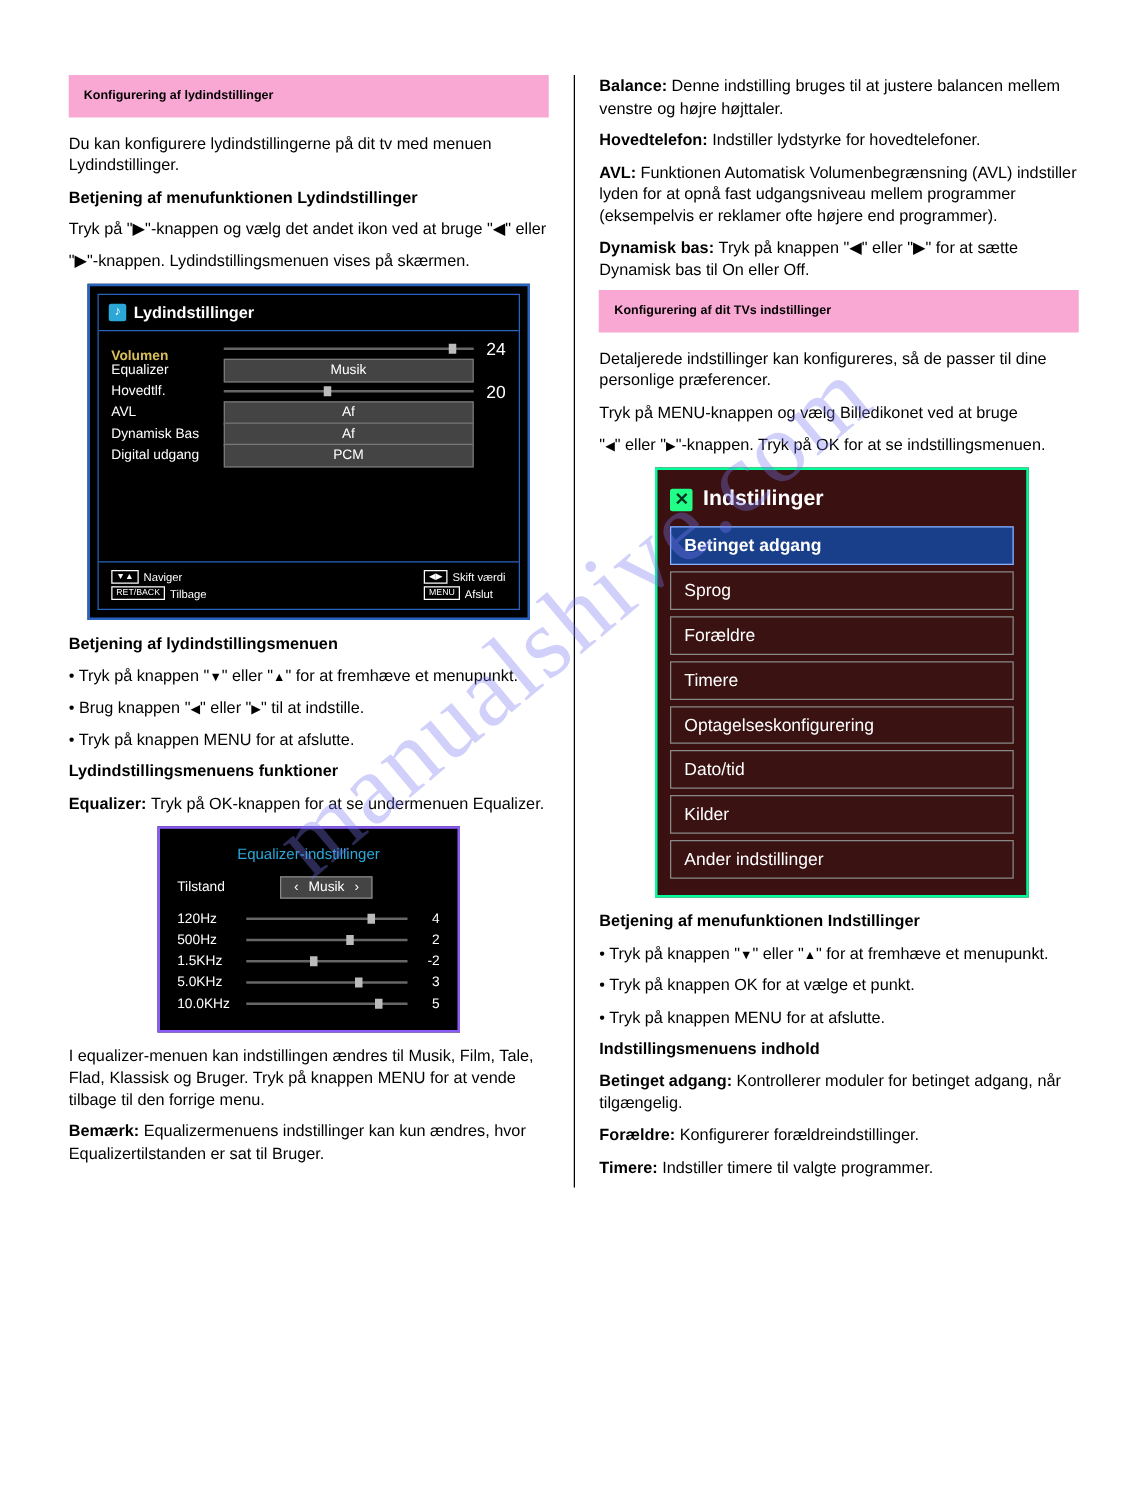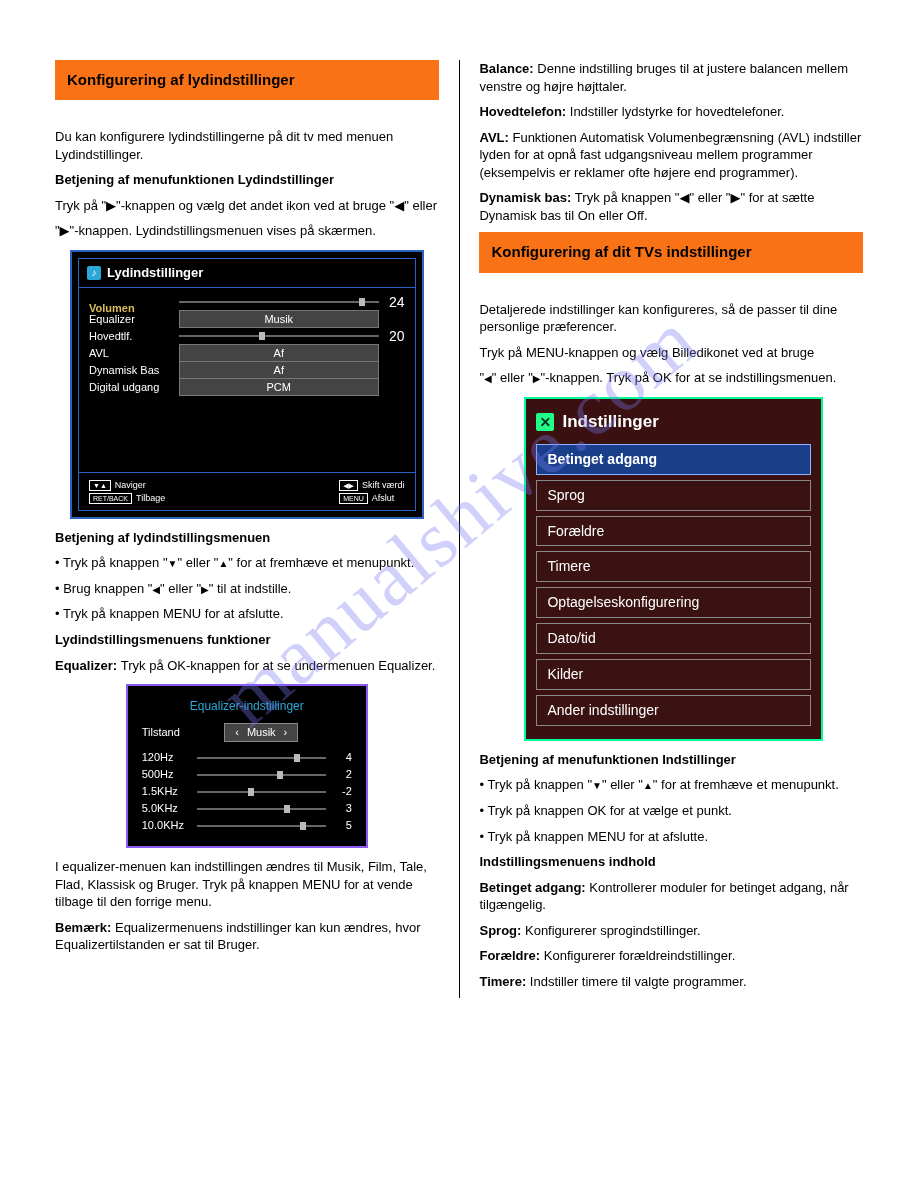--- a/index.html
+++ b/index.html
@@ -1,38 +1,38 @@
 <!DOCTYPE html>
 <html><head>
   <meta charset="utf-8">
   <style>
     body { margin:0; padding:0; font-family:Helvetica,Arial,sans-serif; background:#fff; color:#000; width:918px; }
     .page { display:flex; flex-direction:row; padding:60px 40px 40px 40px; }
     .col { width:50%; padding:0 15px; box-sizing:border-box; font-size:13px; line-height:1.35; }
     .divider { width:1px; background:#000; margin:0 5px; }
-    .section-title { background:#f97316; padding:10px 12px; font-size:15px; font-weight:bold; margin-bottom:28px; }
+    .section-title { background:#f9a8d4; padding:10px 12px; font-size:10px; font-weight:bold; margin-bottom:12px; }
     .bodytext { margin-bottom:8px; }
     .arrow { display:inline-block; font-size:10px; position:relative; top:0; }
     .term { font-weight:bold; }
     .panel { background:#000; border:2px solid #2863c0; margin:10px 15px 10px 15px; color:#fff; font-size:12px; }
     .panel-inner { border:1px solid #2863c0; margin:6px; }
     .panel-header { display:flex; align-items:center; padding:5px 8px; border-bottom:1px solid #2863c0; font-size:13px; font-weight:bold; }
     .panel-header-icon { width:14px; height:14px; background:#2ba7d8; margin-right:6px; border-radius:2px; display:flex; align-items:center; justify-content:center; font-size:10px; color:#fff; }
     .panel-body { padding:6px 10px; }
     .row { display:flex; align-items:center; height:17px; font-size:11px; }
     .row-label { width:90px; }
     .row-label.gold { color:#d9be5a; font-weight:bold;margin-top:12px; }
     .row-mid { flex:1; position:relative; display:flex; align-items:center; justify-content:center; }
     .row-val { width:26px; text-align:right; font-size:14px; }
     .sliderline { height:2px; background:#666; width:100%; position:relative; }
     .sliderline .handle { width:6px; height:8px; background:#bbb; position:absolute; top:-3px; }
     .valbtn { background:#444; border:1px solid #777; width:100%; text-align:center; font-size:11px; padding:1px 0; }
     .panel-footer { display:flex; justify-content:space-between; padding:6px 10px; border-top:1px solid #2863c0; font-size:9px; }
     .footline { display:flex; flex-direction:column; gap:1px; }
-    .footitem { display:flex; align-items:flex-end; gap:4px; }
+    .footitem { display:flex; align-items:flex-start; gap:4px; }
     .keybox { border:1px solid #fff; padding:0 3px; font-size:7px; line-height:9px; }
     .spacer { height:70px; }
     .eqpanel { background:#000; border:2px solid #8b5cf6; margin:10px auto; width:210px; color:#fff; padding:12px 14px; font-size:11px; }
     .eqtitle { color:#2ba7d8; text-align:center; font-size:12px; margin-bottom:10px; }
     .eq-row { display:flex; align-items:center; height:17px; }
     .eq-label { width:55px; }
     .eq-mid { flex:1; display:flex; align-items:center; justify-content:center; gap:4px; }
     .eq-selbtn { background:#444; border:1px solid #888; padding:1px 10px; display:flex; align-items:center; gap:8px; font-size:11px; }
     .eq-val { width:26px; text-align:right; }
     .settingspanel { border:2px solid #0f9; margin:10px 40px 10px 45px; background:#3a1010; color:#fff; padding:8px 10px; font-size:13px; position:relative; }
@@ -241,17 +241,16 @@
       <div class="set-item">Ander indstillinger</div>
     </div>
 
     <div class="bodytext term">Betjening af menufunktionen Indstillinger</div>
     <div class="bodytext"><span>• Tryk på knappen "</span><span class="arrow">▼</span><span>" eller "</span><span class="arrow">▲</span><span>" for at fremhæve et menupunkt.</span></div>
     <div class="bodytext">• Tryk på knappen OK for at vælge et punkt.</div>
     <div class="bodytext">• Tryk på knappen MENU for at afslutte.</div>
 
     <div class="bodytext term">Indstillingsmenuens indhold</div>
     <div class="bodytext"><span class="term">Betinget adgang: </span><span>Kontrollerer moduler for betinget adgang, når tilgængelig.</span></div>
-    <div class="bodytext"><span class="term">Sprog: </span><span>Konfigurerer sprogindstillinger.</span></div>
     <div class="bodytext"><span class="term">Forældre: </span><span>Konfigurerer forældreindstillinger.</span></div>
     <div class="bodytext"><span class="term">Timere: </span><span>Indstiller timere til valgte programmer.</span></div>
   </div>
 </div>
 
 </body></html>

